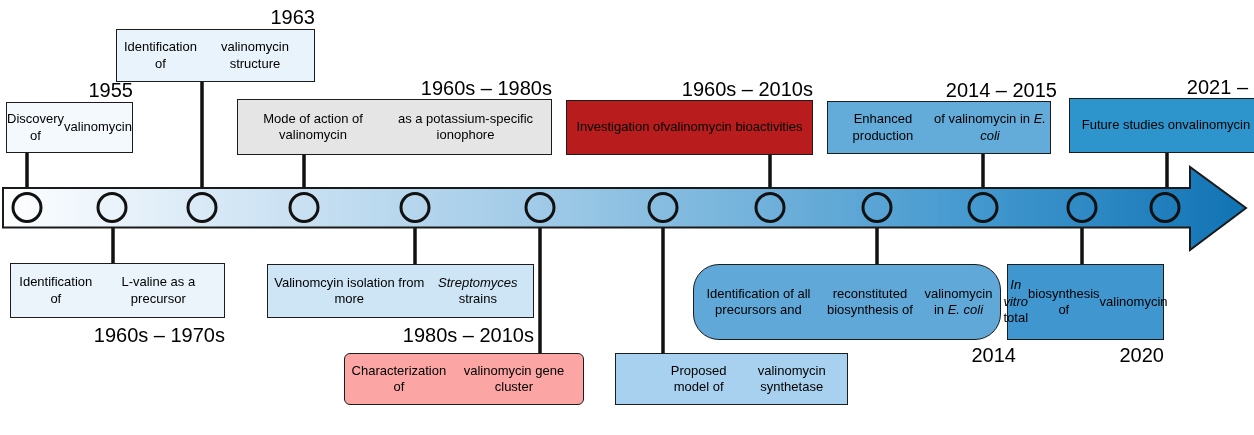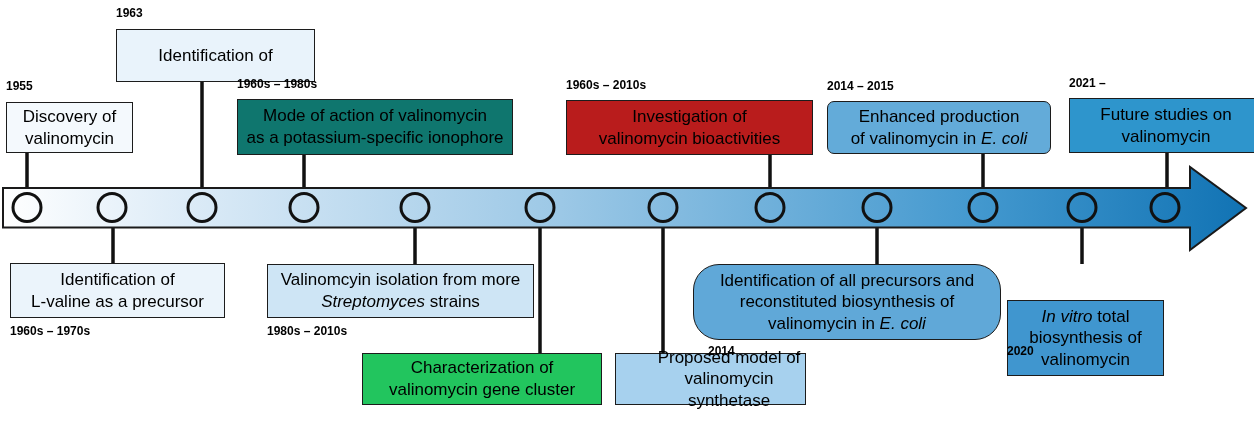--- a/index.html
+++ b/index.html
@@ -6,29 +6,29 @@
   #stage{
     position:relative;
     width:1254px;height:435px;
     background:#ffffff;
     font-family:"Liberation Sans", sans-serif;
     overflow:hidden;
   }
   #arrow-layer{position:absolute;left:0;top:0;width:1254px;height:435px;}
   .ebox{
     position:absolute;
-    display:flex;flex-direction:column;align-items:center;justify-content:center;
+    display:flex;flex-direction:row;align-items:center;justify-content:center;
     border:1.6px solid #1c1c1c;
     box-sizing:border-box;
-    font-size:17px;line-height:1.27;color:#000;text-align:center;
+    font-size:13px;line-height:1.27;color:#000;text-align:center;
     padding:2px 4px;
   }
   .year{
     position:absolute;
-    font-weight:bold;font-size:12px;color:#000;text-align:left;
+    font-weight:normal;font-size:20px;color:#000;text-align:right;
     white-space:nowrap;
   }
   .node{fill:none;stroke:#111;stroke-width:3;}
   .conn{stroke:#111;stroke-width:3.5;}
 </style>
 </head>
 <body>
 
 <div id="stage">
 
@@ -75,36 +75,37 @@
 
   <div class="year" style="left:6px;width:127px;top:79px;">1955</div>
   <div class="ebox" style="left: 6px; top: 102px; width: 127px; height: 51px; background: rgb(244, 249, 253);">
       <div><span>Discovery of</span></div>
       <div><span>valinomycin</span></div>
     </div>
 
   <div class="year" style="left:116px;width:199px;top:6px;">1963</div>
   <div class="ebox" style="left: 116px; top: 29px; width: 199px; height: 53px; background: rgb(233, 243, 251);">
       <div><span>Identification of</span></div>
+      <div><span>valinomycin structure</span></div>
     </div>
 
   <div class="year" style="left:237px;width:315px;top:77px;">1960s – 1980s</div>
-  <div class="ebox" style="left: 237px; top: 99px; width: 276px; height: 56px; background: #0f766e;">
+  <div class="ebox" style="left: 237px; top: 99px; width: 315px; height: 56px; background: #e5e5e5;">
       <div><span>Mode of action of valinomycin</span></div>
       <div><span>as a potassium-specific ionophore</span></div>
     </div>
 
   <div class="year" style="left:566px;width:247px;top:78px;">1960s – 2010s</div>
   <div class="ebox" style="left: 566px; top: 100px; width: 247px; height: 55px; background: #b91c1c;">
       <div><span>Investigation of</span></div>
       <div><span>valinomycin bioactivities</span></div>
     </div>
 
   <div class="year" style="left:827px;width:230px;top:79px;">2014 – 2015</div>
-  <div class="ebox" style="left: 827px; top: 101px; width: 224px; height: 53px; background: rgb(99, 171, 217); border-radius: 7px;">
+  <div class="ebox" style="left: 827px; top: 101px; width: 224px; height: 53px; background: rgb(99, 171, 217);">
       <div><span>Enhanced production</span></div>
       <div><span>of valinomycin in </span><i>E. coli</i></div>
     </div>
 
   <div class="year" style="left:1069px;width:179px;top:76px;">2021 –</div>
   <div class="ebox" style="left: 1069px; top: 98px; width: 194px; height: 55px; background: rgb(46, 149, 204);">
       <div><span>Future studies on</span></div>
       <div><span>valinomycin</span></div>
     </div>
 
@@ -113,37 +114,37 @@
       <div><span>L-valine as a precursor</span></div>
     </div>
   <div class="year" style="left:10px;width:215px;top:324px;">1960s – 1970s</div>
 
   <div class="ebox" style="left: 267px; top: 264px; width: 267px; height: 54px; background: rgb(206, 229, 245);">
       <div><span>Valinomcyin isolation from more</span></div>
       <div><i>Streptomyces</i><span> strains</span></div>
     </div>
   <div class="year" style="left:267px;width:267px;top:324px;">1980s – 2010s</div>
 
-  <div class="ebox" style="left: 362px; top: 353px; width: 240px; height: 52px; background: #22c55e;">
+  <div class="ebox" style="left: 344px; top: 353px; width: 240px; height: 52px; background: #fca5a5; border-radius: 6px;">
       <div><span>Characterization of</span></div>
       <div><span>valinomycin gene cluster</span></div>
     </div>
 
-  <div class="ebox" style="left: 615px; top: 353px; width: 191px; height: 52px; background: rgb(167, 209, 238); padding-left: 41px;">
+  <div class="ebox" style="left: 615px; top: 353px; width: 233px; height: 52px; background: rgb(167, 209, 238); padding-left: 41px;">
       <div><span>Proposed model of</span></div>
       <div><span>valinomycin synthetase</span></div>
     </div>
 
   <div class="ebox" style="left: 693px; top: 264px; width: 308px; height: 76px; background: rgb(96, 168, 216); border-radius: 26px;">
       <div><span>Identification of all precursors and</span></div>
       <div><span>reconstituted biosynthesis of</span></div>
       <div><span>valinomycin in </span><i>E. coli</i></div>
     </div>
   <div class="year" style="left:708px;width:308px;top:344px;">2014</div>
 
-  <div class="ebox" style="left: 1007px; top: 264px; width: 157px; height: 76px; background: rgb(64, 150, 207); margin-top: 36px;">
+  <div class="ebox" style="left: 1007px; top: 264px; width: 157px; height: 76px; background: rgb(64, 150, 207);">
       <div><i>In vitro</i><span> total</span></div>
       <div><span>biosynthesis of</span></div>
       <div><span>valinomycin</span></div>
     </div>
   <div class="year" style="left:1007px;width:157px;top:344px;">2020</div>
 
 </div>
 
 </body></html>

